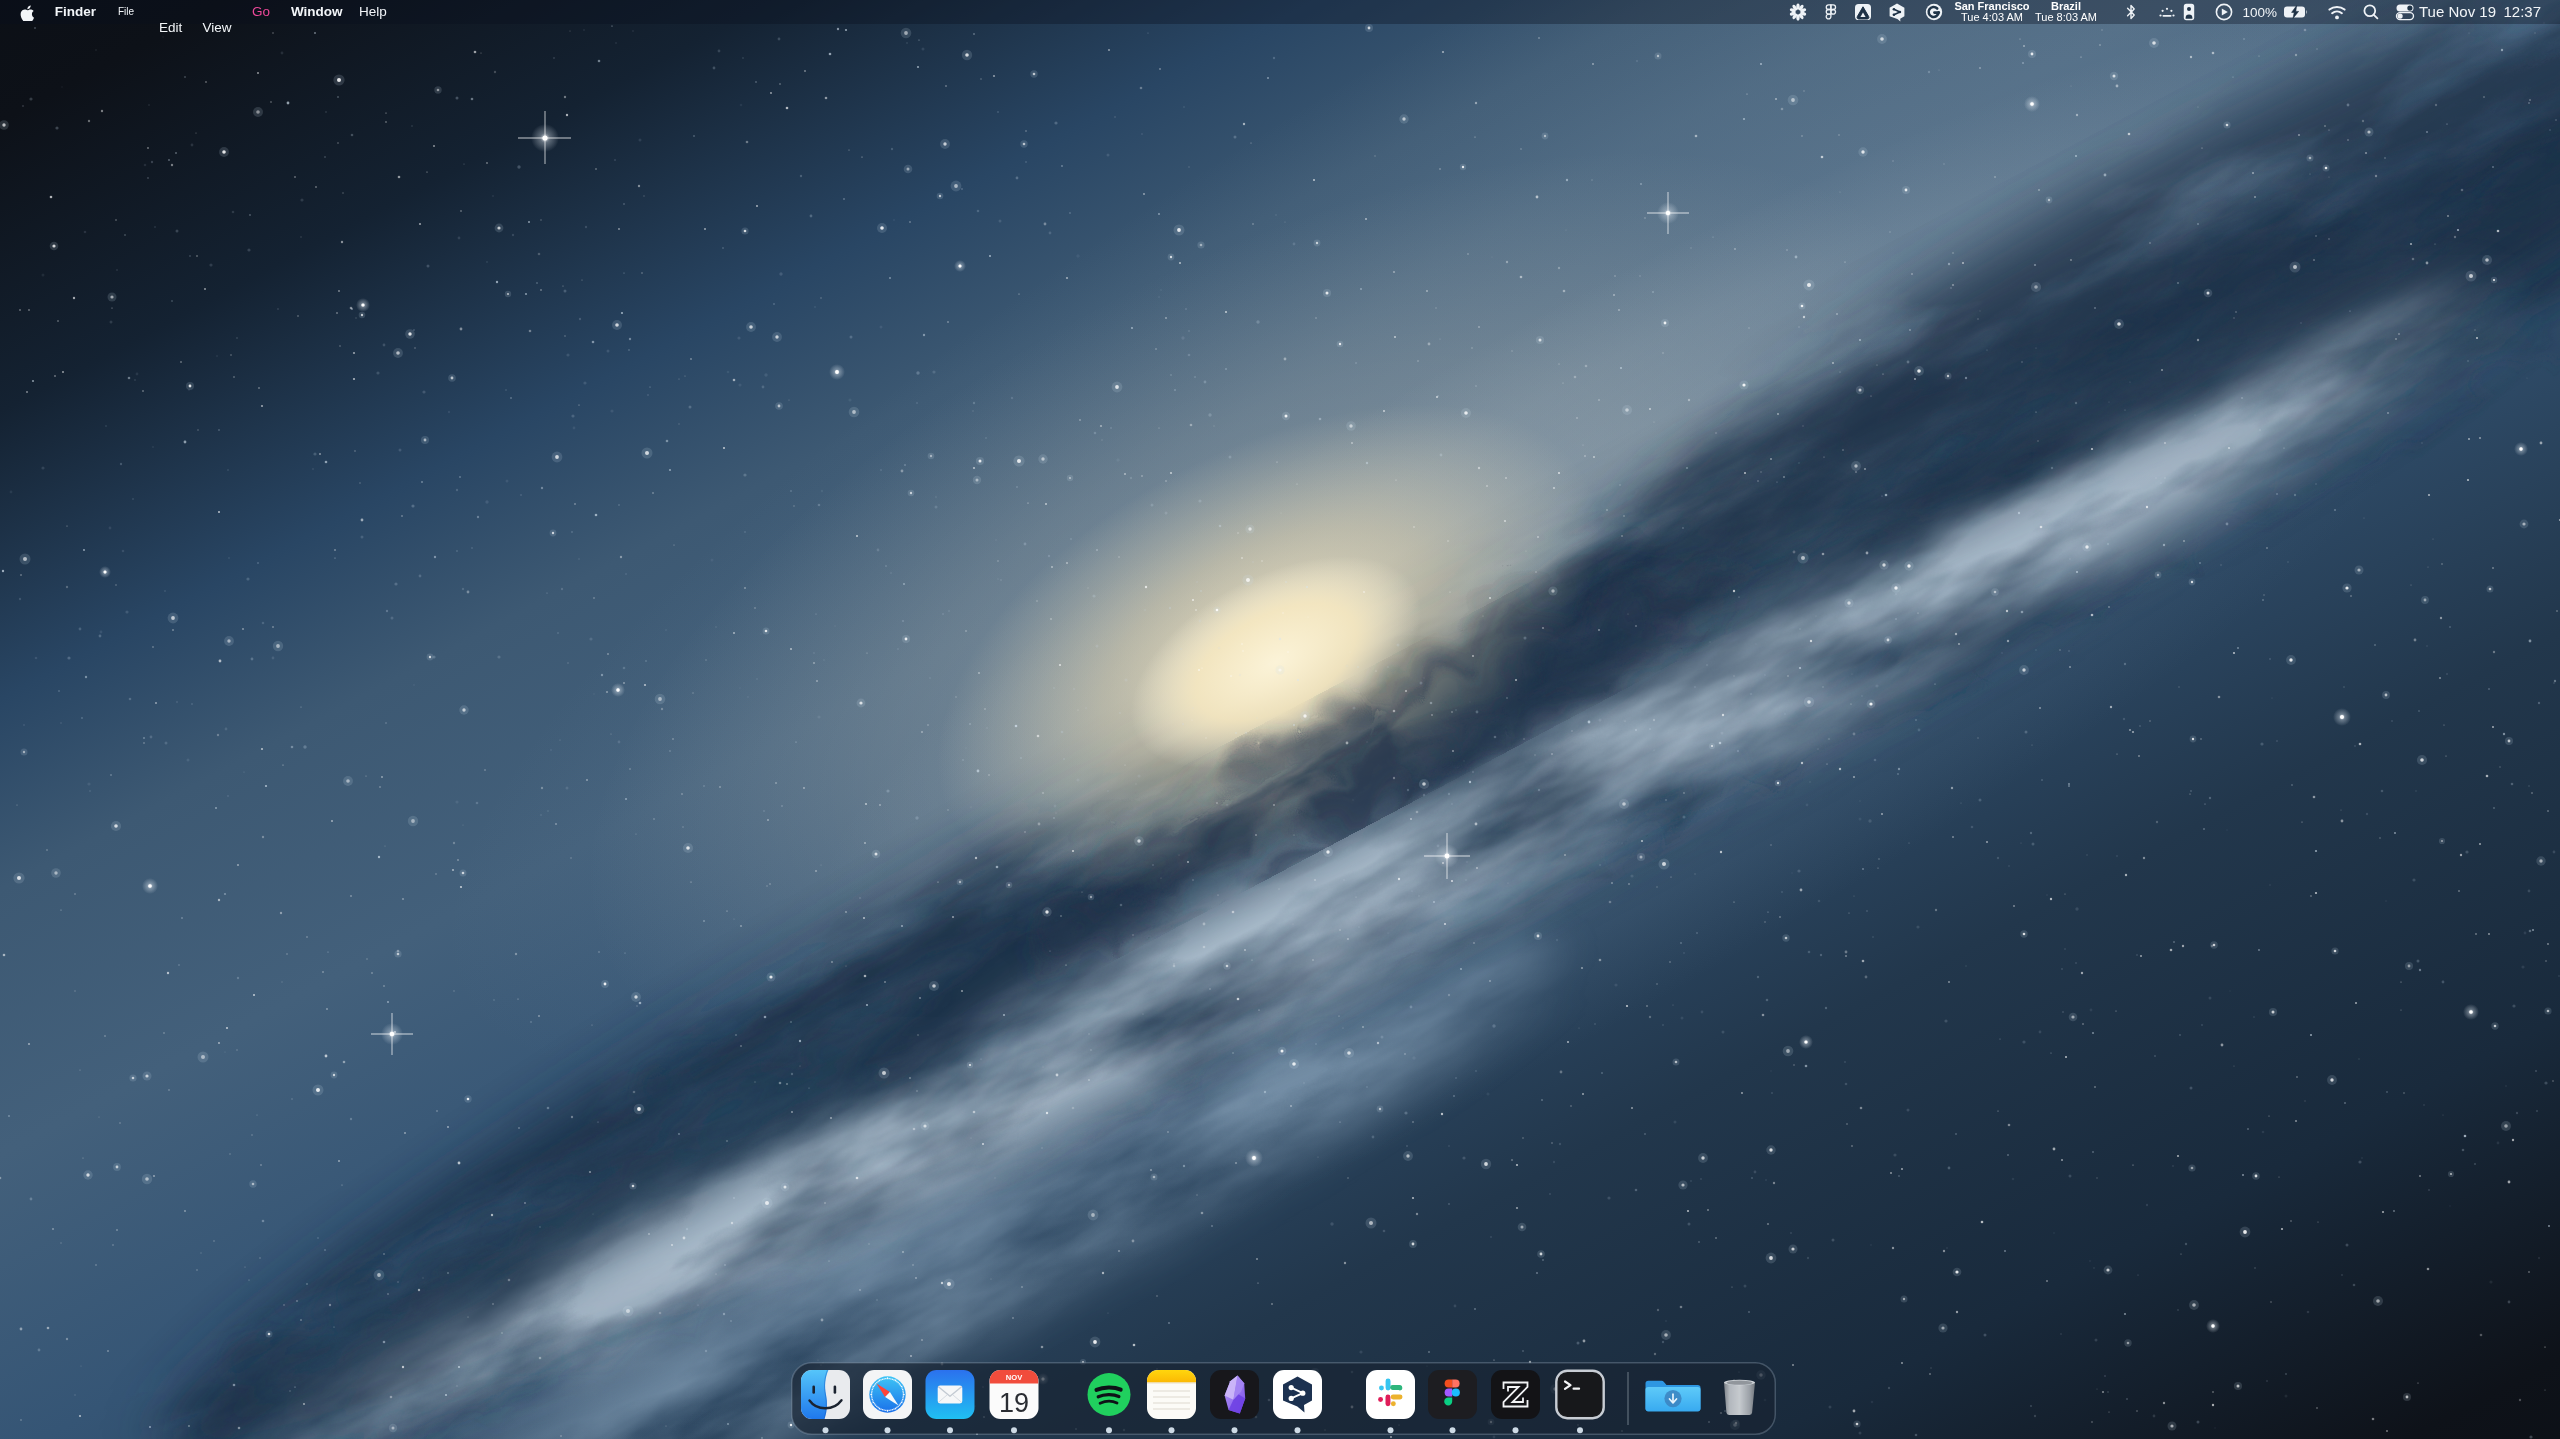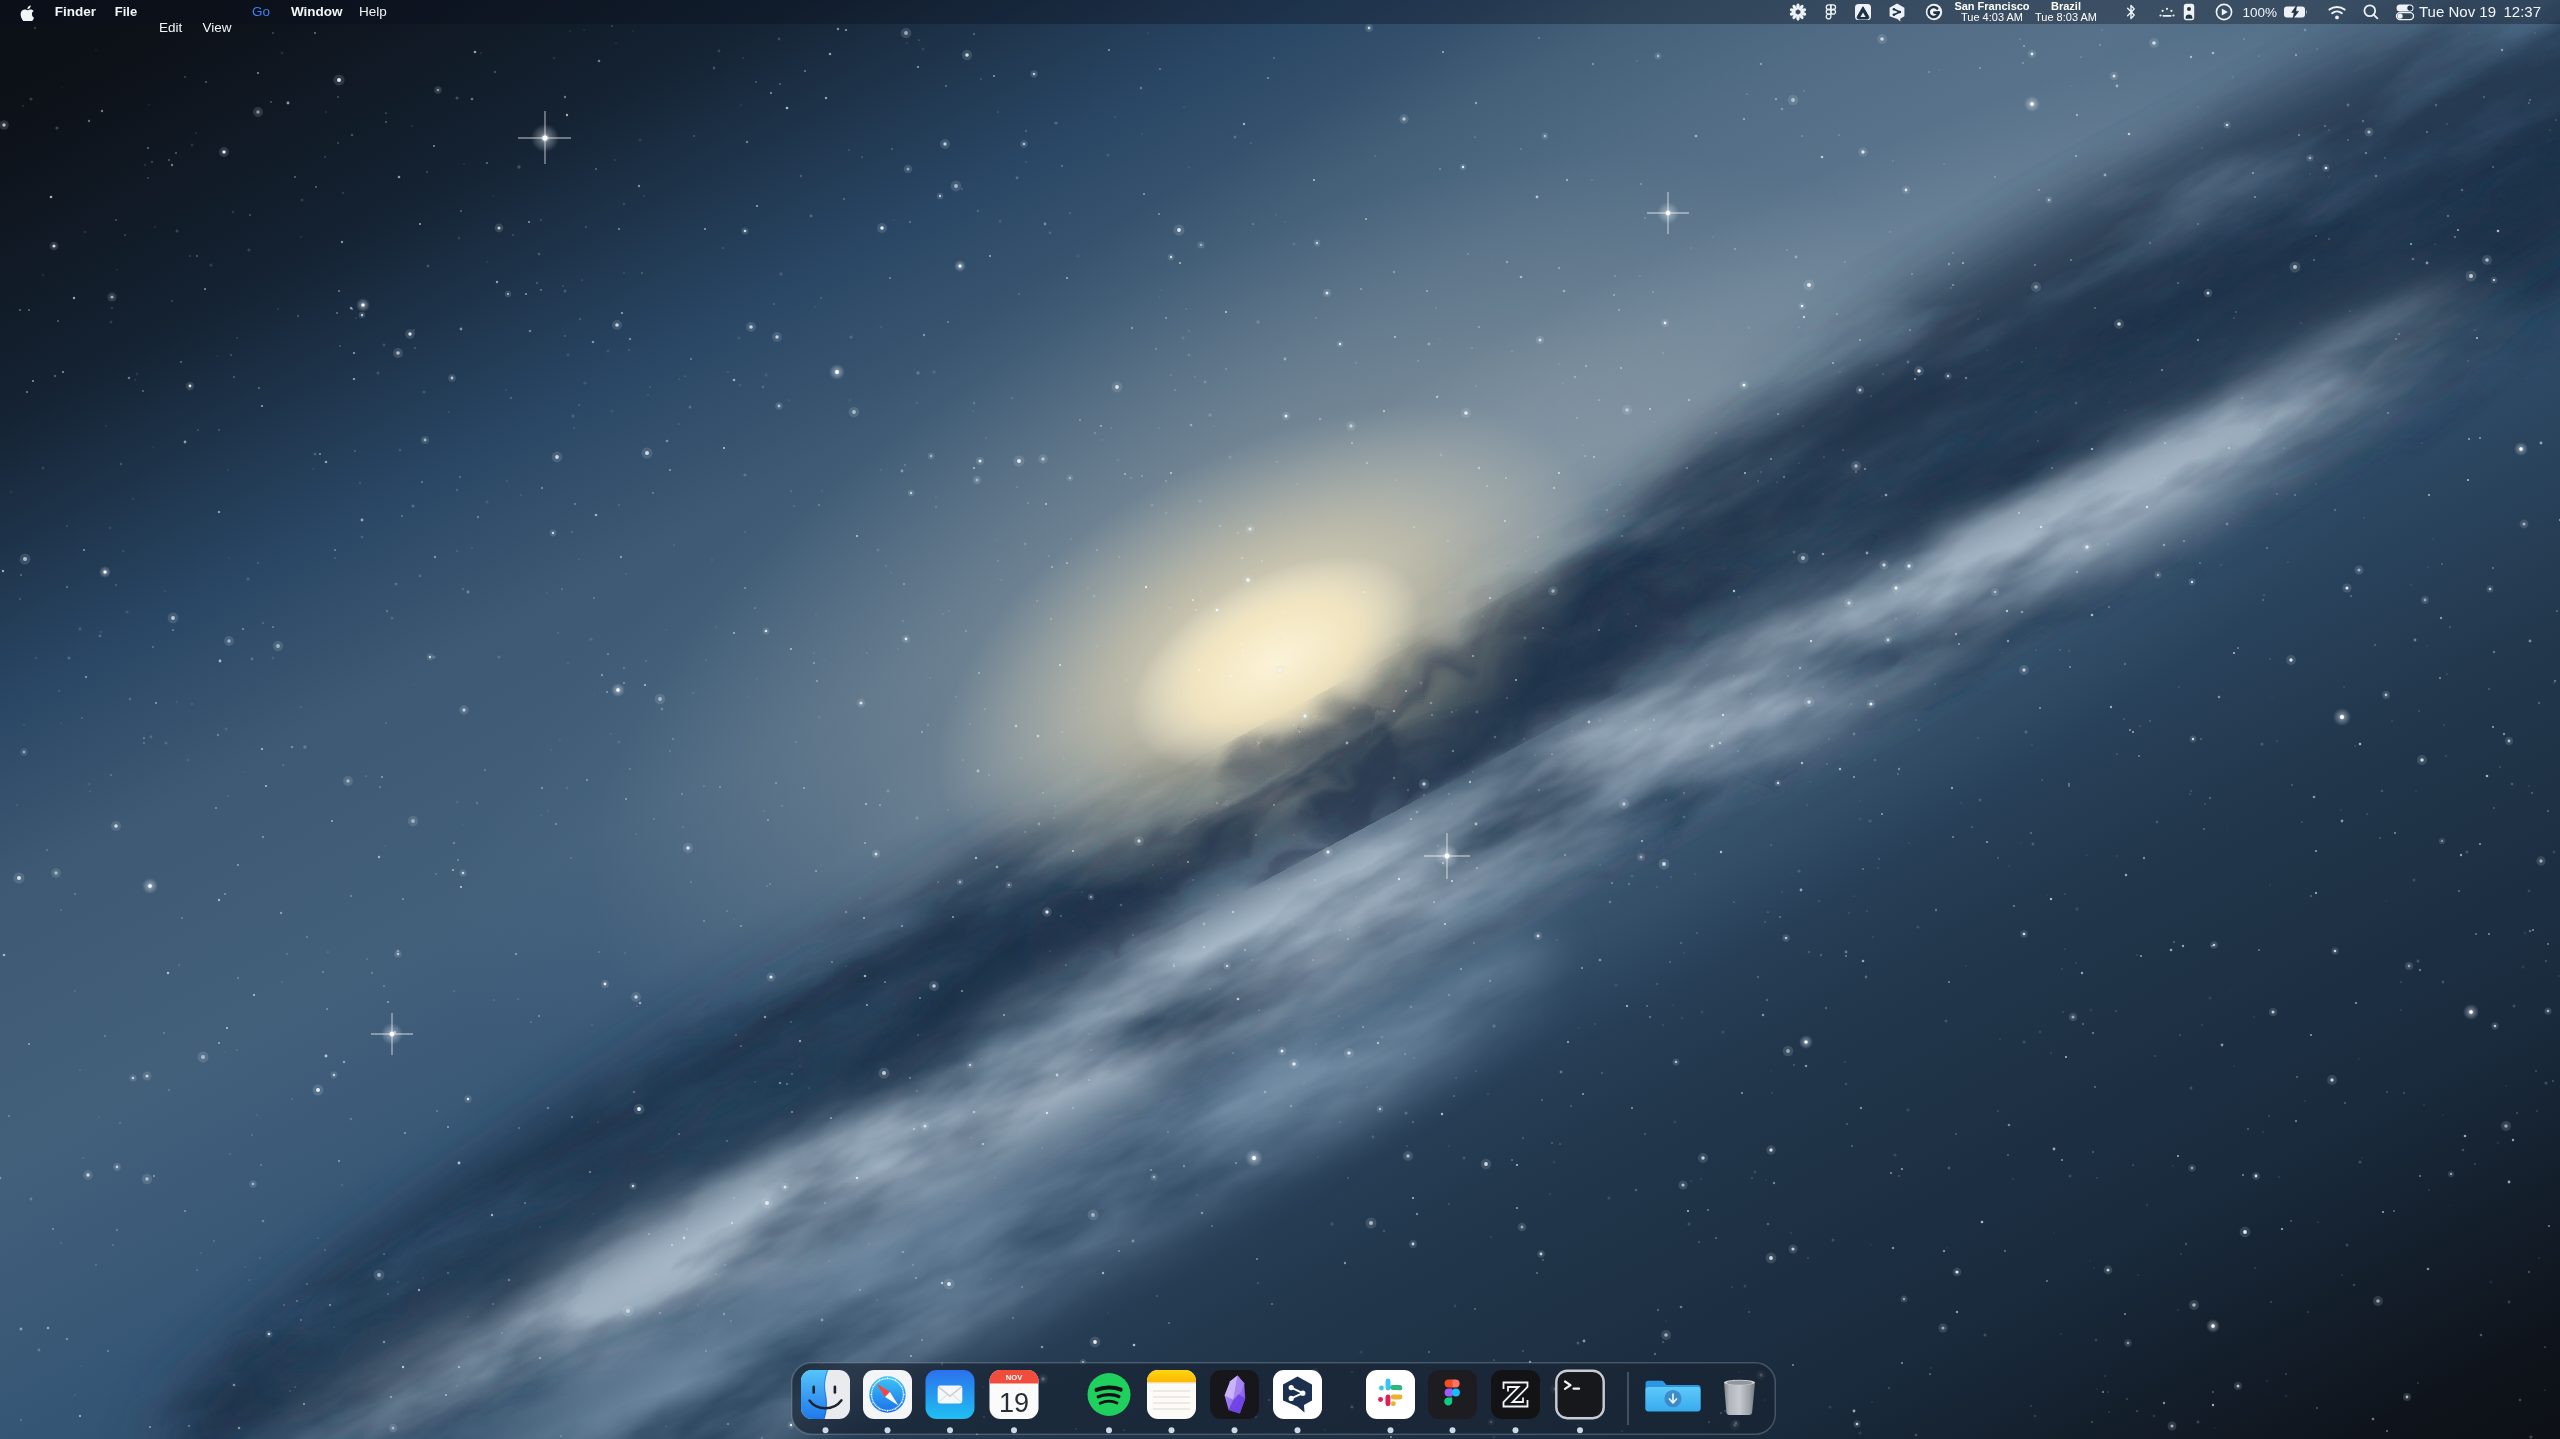--- a/index.html
+++ b/index.html
@@ -2451,24 +2451,24 @@
       <circle cx="1806" cy="1042" r="1.6" fill="#ffffff"></circle>
       <circle cx="105" cy="572" r="6" fill="url(#starGlow)"></circle>
       <circle cx="105" cy="572" r="1.5" fill="#ffffff"></circle>
     </g>
 </svg>
 <div style="position:absolute;left:0;top:0;width:2560px;height:24px;background:rgba(8,16,28,0.34)">
 <svg style="position:absolute;left:20px;top:4.5px" width="15" height="16" viewBox="0 0 15 16">
 <path fill="#f2f5f8" d="M12.52 8.4c0-2.2 1.8-3.26 1.88-3.31-1.02-1.5-2.61-1.7-3.18-1.73-1.35-.14-2.64.8-3.33.8-.69 0-1.75-.78-2.88-.76-1.48.02-2.85.86-3.61 2.19-1.54 2.67-.39 6.62 1.11 8.79.73 1.06 1.6 2.25 2.75 2.21 1.1-.04 1.52-.71 2.85-.71s1.71.71 2.87.69c1.19-.02 1.94-1.08 2.67-2.14.84-1.23 1.19-2.42 1.21-2.48-.03-.01-2.32-.89-2.34-3.55zM10.33 1.94c.61-.74 1.02-1.77.91-2.8-.88.04-1.94.58-2.57 1.32-.56.65-1.06 1.7-.93 2.7.98.08 1.98-.5 2.59-1.22z" transform="translate(0 1.2) scale(0.95)"></path>
     </svg>
     <span style="position:absolute;left:75.5px;top:0;transform:translateX(-50%);line-height:24px;font-size:13.5px;font-weight:700;color:#f2f5f8">Finder</span>
-    <span style="position:absolute;left:126px;top:0;transform:translateX(-50%);line-height:24px;font-size:13px;font-weight:700;color:#f2f5f8">File</span>
+    <span style="position:absolute;left:126px;top:0;transform:translateX(-50%);line-height:24px;font-size:10px;font-weight:400;color:#f2f5f8">File</span>
     <span style="position:absolute;left:170.6px;top:16px;transform:translateX(-50%);line-height:24px;font-size:13.5px;font-weight:400;color:#f2f5f8">Edit</span>
     <span style="position:absolute;left:217px;top:16px;transform:translateX(-50%);line-height:24px;font-size:13.5px;font-weight:400;color:#f2f5f8">View</span>
-    <span style="position:absolute;left:261px;top:0;transform:translateX(-50%);line-height:24px;font-size:13.5px;font-weight:400;color:#3b82f6">Go</span>
+    <span style="position:absolute;left:261px;top:0;transform:translateX(-50%);line-height:24px;font-size:13.5px;font-weight:400;color:#ec4899">Go</span>
     <span style="position:absolute;left:316.7px;top:0;transform:translateX(-50%);line-height:24px;font-size:13.5px;font-weight:700;color:#f2f5f8">Window</span>
     <span style="position:absolute;left:372.9px;top:0;transform:translateX(-50%);line-height:24px;font-size:13.5px;font-weight:400;color:#f2f5f8">Help</span>
     <svg style="position:absolute;left:1780px;top:0" width="780" height="24" viewBox="0 0 780 24">
 <g fill="#eef2f6" stroke="none">
 
 <g transform="translate(18 12)">
           <g fill="#eef2f6">
             <ellipse cx="0" cy="-5.4" rx="1.7" ry="3.1" transform="rotate(0)"></ellipse>
             <ellipse cx="0" cy="-5.4" rx="1.7" ry="3.1" transform="rotate(36)"></ellipse>
             <ellipse cx="0" cy="-5.4" rx="1.7" ry="3.1" transform="rotate(72)"></ellipse>

